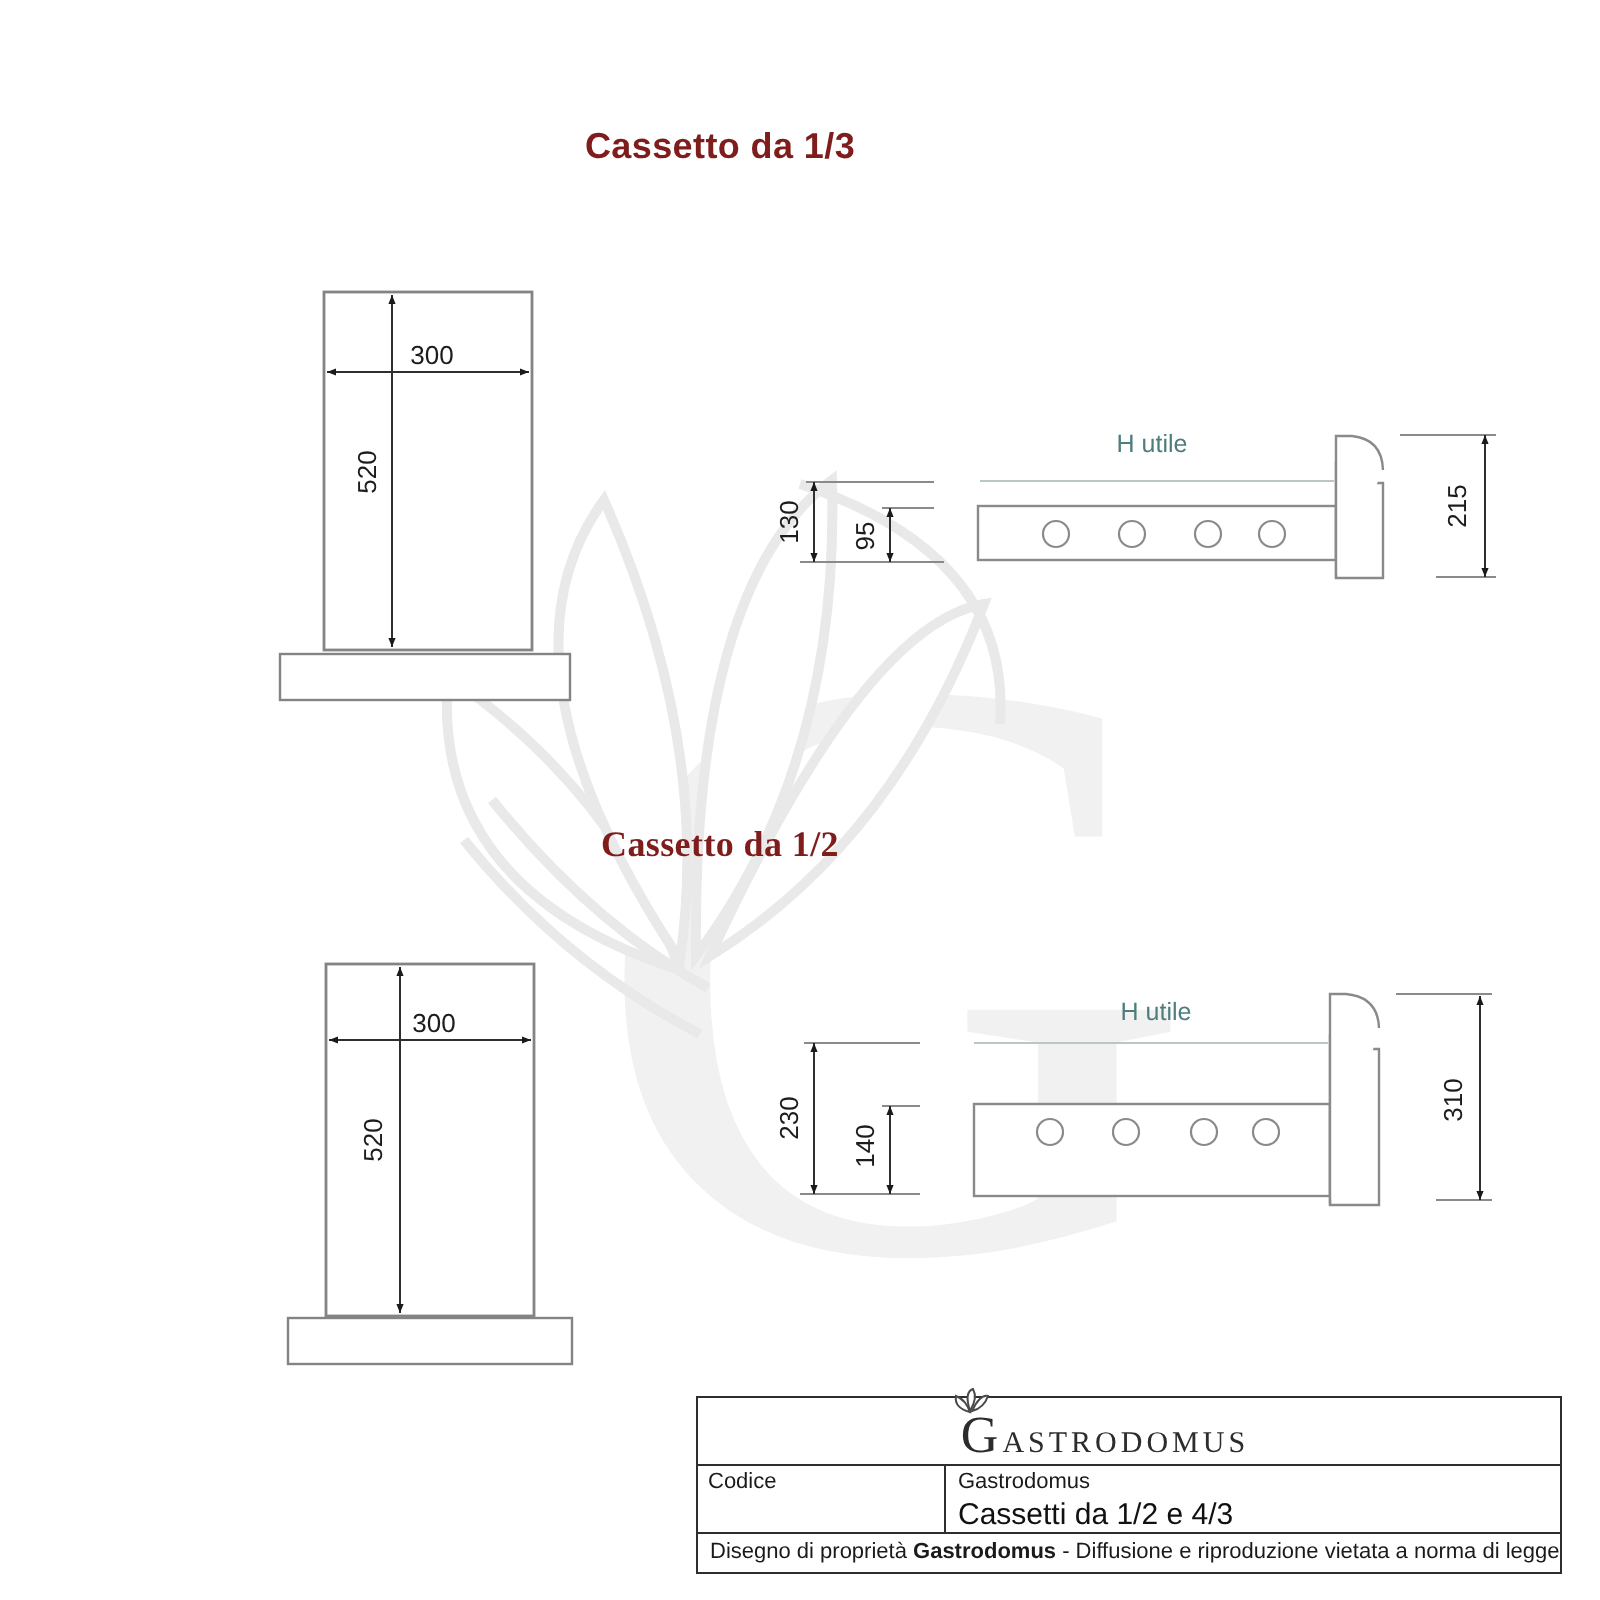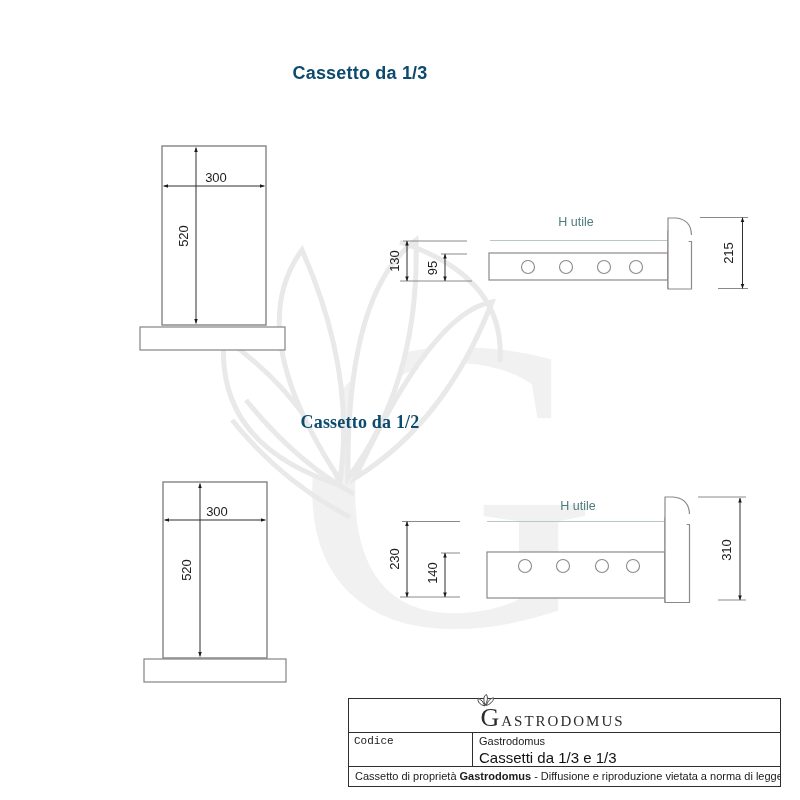--- a/index.html
+++ b/index.html
@@ -4,38 +4,38 @@
 <style>
   html,body{margin:0;padding:0;background:#fff;}
   #canvas{position:relative;width:800px;height:800px;background:#ffffff;overflow:hidden;
           font-family:"Liberation Sans",sans-serif;}
   
   #wm{position:absolute;left:0;top:0;z-index:0;}
   
   #draw{position:absolute;left:0;top:0;z-index:1;}
   
   .sec-title{position:absolute;left:160px;width:400px;text-align:center;
-             font-size:18px;font-weight:bold;color:#0c4a6e;letter-spacing:.2px;z-index:2;}
+             font-size:18px;font-weight:bold;color:#7f1d1d;letter-spacing:.2px;z-index:2;}
   #title1{top:63px;}
   #title2{top:412px;font-family:Liberation Serif, serif;}
   
   .dim{font-family:"Liberation Sans",sans-serif;font-size:13px;fill:#1c1c1c;}
   .hutile{font-family:"Liberation Sans",sans-serif;font-size:12.5px;fill:#4e7d7d;}
   
   #tblock{position:absolute;left:348px;top:698px;width:433px;height:89px;background:#fff;
           border:1.5px solid #2e2e2e;box-sizing:border-box;z-index:3;color:#1a1a1a;}
   .tb-row1{position:relative;height:34px;border-bottom:1.5px solid #2e2e2e;box-sizing:border-box;
            display:flex;align-items:flex-end;justify-content:center;}
   .logo-wrap{position:relative;transform:translateX(-12px);padding-bottom:1px;}
   .logo-text{display:inline-block;font-family:"Liberation Serif",serif;text-transform:uppercase;
              font-size:15px;letter-spacing:2px;color:#2c2c2c;line-height:1;}
   .logo-text::first-letter{font-size:26px;}
   .hat-badge{position:absolute;left:-4px;top:-12px;}
   .tb-row2{display:flex;height:34px;border-bottom:1.5px solid #2e2e2e;box-sizing:border-box;}
-  .tb-cell-codice{width:124px;border-right:1.5px solid #2e2e2e;box-sizing:border-box;padding:2px 5px;font-family:Liberation Mono, monospace;}
+  .tb-cell-codice{width:124px;border-right:1.5px solid #2e2e2e;box-sizing:border-box;padding:2px 5px;}
   .tb-cell-desc{flex:1;padding:2px 6px;}
   .tb-label{font-size:11px;color:#1a1a1a;display:block;line-height:1.2;}
   .tb-value{font-size:15px;color:#111;line-height:1.2;margin-top:1px;}
   .tb-row3{height:18px;box-sizing:border-box;padding:2px 6px;font-size:11px;white-space:nowrap;
            overflow:hidden;line-height:1.3;}
   .tb-row3 b{font-weight:bold;}
 </style>
 </head>
 <body>
 
@@ -149,21 +149,21 @@
         </svg>
         <span class="logo-text">Gastrodomus</span>
       </div>
     </div>
     <div class="tb-row2">
       <div class="tb-cell-codice">
         <span class="tb-label">Codice</span>
       </div>
       <div class="tb-cell-desc">
         <span class="tb-label">Gastrodomus</span>
-        <div class="tb-value">Cassetti da 1/3 e 1/3</div>
+        <div class="tb-value">Cassetti da 1/2 e 4/3</div>
       </div>
     </div>
     <div class="tb-row3">
-      <span>Cassetto di proprietà </span><b>Gastrodomus</b><span> - Diffusione e riproduzione vietata a norma di legge.</span>
+      <span>Disegno di proprietà </span><b>Gastrodomus</b><span> - Diffusione e riproduzione vietata a norma di legge.</span>
     </div>
   </div>
 
 </div>
 
 </body></html>

